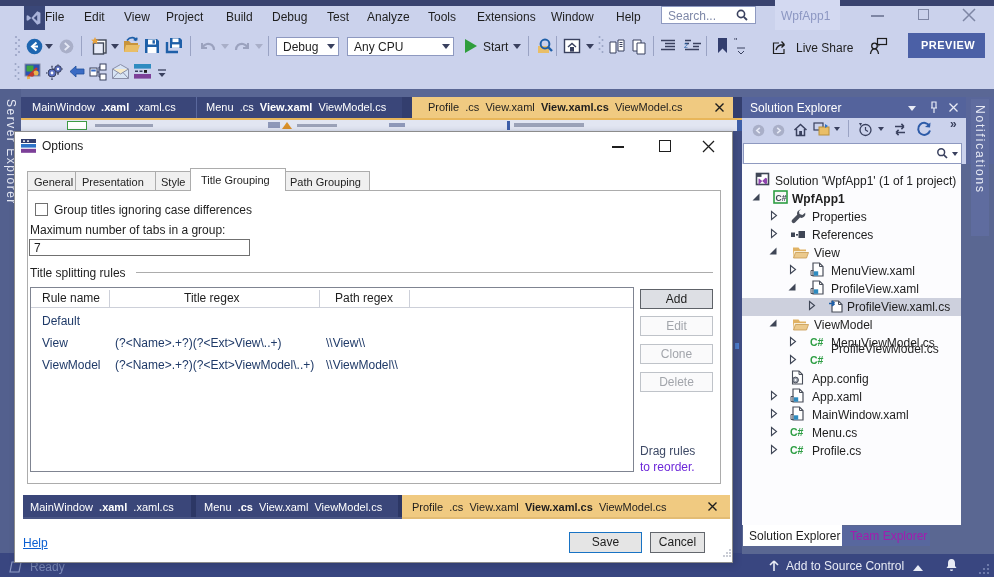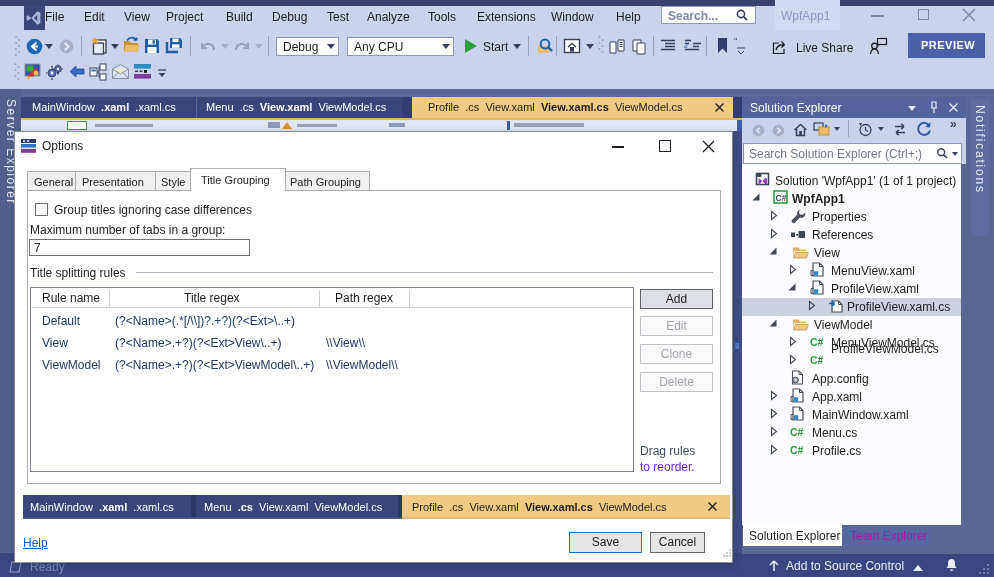--- a/index.html
+++ b/index.html
@@ -31,21 +31,21 @@
   <span class="txt" style="left:226px;top:10px;">Build</span>
   <span class="txt" style="left:272px;top:10px;">Debug</span>
   <span class="txt" style="left:327px;top:10px;">Test</span>
   <span class="txt" style="left:367px;top:10px;">Analyze</span>
   <span class="txt" style="left:428px;top:10px;">Tools</span>
   <span class="txt" style="left:477px;top:10px;">Extensions</span>
   <span class="txt" style="left:551px;top:10px;">Window</span>
   <span class="txt" style="left:616px;top:10px;">Help</span>
 
   <div class="abs" style="left:661px;top:6px;width:95px;height:18px;background:#FFFFFF;border:1px solid #8E99C0;box-sizing:border-box;"></div>
-  <span class="txt" style="left:668px;top:9px;color:#7E88A8;font-weight:bold;">Search...</span>
+  <span class="txt" style="left:668px;top:9px;color:#7E88A8;">Search...</span>
   <svg class="abs" style="left:735px;top:8px;" width="14" height="14" viewBox="0 0 14 14">
       <circle cx="6" cy="6" r="3.6" fill="none" stroke="#39405E" stroke-width="1.6"></circle>
       <line x1="8.8" y1="8.8" x2="12" y2="12" stroke="#39405E" stroke-width="1.8"></line>
     </svg>
 
   <div class="abs" style="left:775px;top:0px;width:65px;height:30px;background:#D3D9F1;"></div>
   <span class="txt" style="left:781px;top:9px;color:#8C97C2;">WpfApp1</span>
 
   <div class="abs" style="left:871px;top:15px;width:13px;height:1.5px;background:#7E86A4;"></div>
   <div class="abs" style="left:918px;top:9px;width:11px;height:11px;border:1.5px solid #7E86A4;box-sizing:border-box;"></div>
@@ -357,21 +357,20 @@
       <path d="M3 4.5 h9 M12 4.5 l-2.6 -2.6 M12 4.5 l-2.6 2.6" stroke="#39405E" stroke-width="1.5" fill="none"></path>
       <path d="M13 10.5 h-9 M4 10.5 l2.6 -2.6 M4 10.5 l2.6 2.6" stroke="#39405E" stroke-width="1.5" fill="none"></path>
     </svg>
   <svg class="abs" style="left:916px;top:121px;" width="16" height="16" viewBox="0 0 16 16">
       <path d="M13.5 5 A6 6 0 1 0 14 9.5" fill="none" stroke="#2D5BA8" stroke-width="2"></path>
       <path d="M14.5 1.5 L14 6.5 L9 6 Z" fill="#2D5BA8"></path>
     </svg>
   <span class="txt" style="left:950px;top:117px;color:#39405E;font-weight:bold;">»</span>
 
   <div class="abs" style="left:743px;top:143px;width:219px;height:21px;background:#FFFFFF;border:1px solid #8E99C0;box-sizing:border-box;"></div>
-  <span class="txt" style="left:749px;top:147px;color:#70788E;">Search Solution Explorer (Ctrl+;)</span>
   <svg class="abs" style="left:936px;top:147px;" width="13" height="13" viewBox="0 0 13 13">
       <circle cx="5.2" cy="5.2" r="3.4" fill="none" stroke="#39405E" stroke-width="1.5"></circle>
       <line x1="7.8" y1="7.8" x2="11" y2="11" stroke="#39405E" stroke-width="1.7"></line>
     </svg>
   <div class="abs" style="left:952px;top:152px;width:0;height:0;border-left:3.5px solid transparent;border-right:3.5px solid transparent;border-top:4.5px solid #39405E;"></div>
 
   <div class="abs" style="left:742px;top:164px;width:219px;height:361px;background:#FCFCFE;"></div>
 
   <div class="abs" style="left:742px;top:298px;width:219px;height:18px;background:#CDD0DD;"></div>
 
@@ -575,21 +574,20 @@
   <div class="abs" style="left:30px;top:287px;width:604px;height:185px;background:#fff;border:1px solid #7F8491;box-sizing:border-box;"></div>
   <div class="abs" style="left:31px;top:288px;width:602px;height:20px;background:#FFFFFF;border-bottom:1px solid #CDD0D9;box-sizing:border-box;"></div>
   <div class="abs" style="left:109px;top:290px;width:1px;height:17px;background:#CDD0D9;"></div>
   <div class="abs" style="left:319px;top:290px;width:1px;height:17px;background:#CDD0D9;"></div>
   <div class="abs" style="left:409px;top:290px;width:1px;height:17px;background:#CDD0D9;"></div>
   <span class="txt" style="left:42px;top:291px;">Rule name</span>
   <span class="txt" style="left:184px;top:291px;">Title regex</span>
   <span class="txt" style="left:335px;top:291px;">Path regex</span>
 
   <span class="txt" style="left:42px;top:314px;color:#1F3A68;">Default</span>
-  <span class="txt" style="left:115px;top:314px;color:#1F3A68;">(?&lt;Name&gt;(.*[/\\])?.+?)(?&lt;Ext&gt;\..+)</span>
   <span class="txt" style="left:42px;top:336px;color:#1F3A68;">View</span>
   <span class="txt" style="left:115px;top:336px;color:#1F3A68;">(?&lt;Name&gt;.+?)(?&lt;Ext&gt;View\..+)</span>
   <span class="txt" style="left:326px;top:336px;color:#1F3A68;">\\View\\</span>
   <span class="txt" style="left:42px;top:358px;color:#1F3A68;">ViewModel</span>
   <span class="txt" style="left:115px;top:358px;color:#1F3A68;">(?&lt;Name&gt;.+?)(?&lt;Ext&gt;ViewModel\..+)</span>
   <span class="txt" style="left:326px;top:358px;color:#1F3A68;">\\ViewModel\\</span>
 
   <div class="abs" style="left:640px;top:289px;width:73px;height:20px;background:#DDDFE4;border:1px solid #5E6268;box-sizing:border-box;text-align:center;"><span style="position:relative;top:2px;">Add</span></div>
   <div class="abs" style="left:640px;top:316px;width:73px;height:20px;background:#FAFAFB;border:1px solid #BFC3C9;box-sizing:border-box;text-align:center;"><span style="position:relative;top:2px;color:#A2A5AB;">Edit</span></div>
   <div class="abs" style="left:640px;top:344px;width:73px;height:20px;background:#FAFAFB;border:1px solid #BFC3C9;box-sizing:border-box;text-align:center;"><span style="position:relative;top:2px;color:#A2A5AB;">Clone</span></div>

